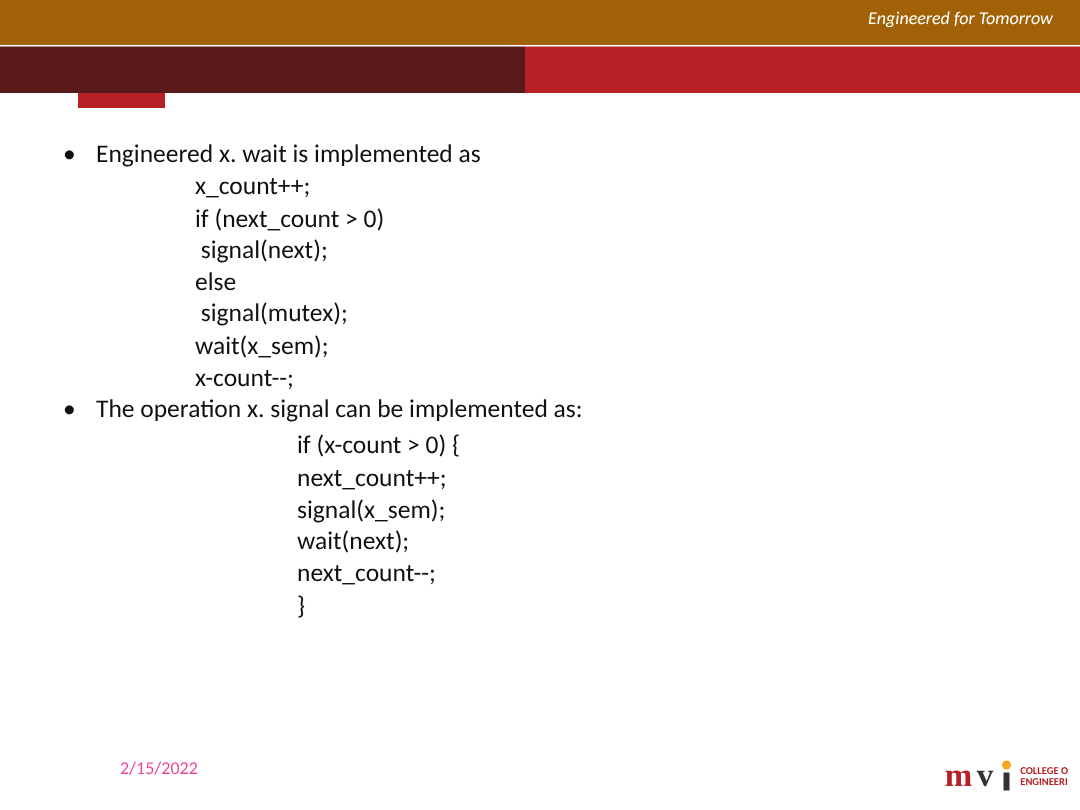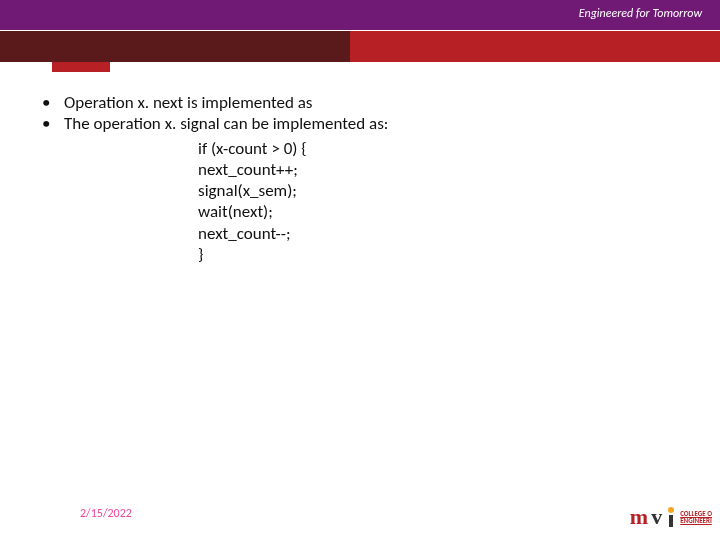--- a/index.html
+++ b/index.html
@@ -12,21 +12,21 @@
     overflow: hidden;
   }
   .header-band {
     position: absolute;
     top: 0;
     left: 0;
     right: 0;
     height: 62px;
   }
   .header-top {
-    background: #701a75;
+    background: #a16207;
     height: 30px;
     position: relative;
   }
   .tagline {
     position: absolute;
     right: 18px;
     top: 6px;
     color: #fff;
     font-size: 12px;
     font-style: italic;
@@ -144,42 +144,48 @@
     width: 6px;
     height: 6px;
     background: #f5a623;
     border-radius: 50%;
   }
   .logo-text {
     font-size: 7px;
     color: #b72025;
     line-height: 1;
     font-weight: bold;
-    text-decoration: underline;
   }
 </style>
 </head>
 <body>
 
 <div class="header-band">
   <div class="header-top">
     <div class="tagline">Engineered for Tomorrow</div>
   </div>
   <div class="header-bottom">
     <div class="header-dark-block"></div>
     <div class="header-red-rest"></div>
   </div>
 </div>
 <div class="red-tab"></div>
 
 <div class="content">
   <div class="bullet-row">
     <div class="bullet">•</div>
-    <div class="bullet-text">Operation x. next is implemented as</div>
-  </div>
+    <div class="bullet-text">Engineered x. wait is implemented as</div>
+  </div>
+  <div class="code-indent"><span>x_count++;</span>
+<span>if (next_count &gt; 0)</span>
+<span> signal(next);</span>
+<span>else</span>
+<span> signal(mutex);</span>
+<span>wait(x_sem);</span>
+<span>x-count--;</span></div>
 
   <div class="bullet-row">
     <div class="bullet">•</div>
     <div class="bullet-text">The operation x. signal can be implemented as:</div>
   </div>
 
   <div class="code-block2"><span>if (x-count &gt; 0) {</span>
 <span>next_count++;</span>
 <span>signal(x_sem);</span>
 <span>wait(next);</span>

